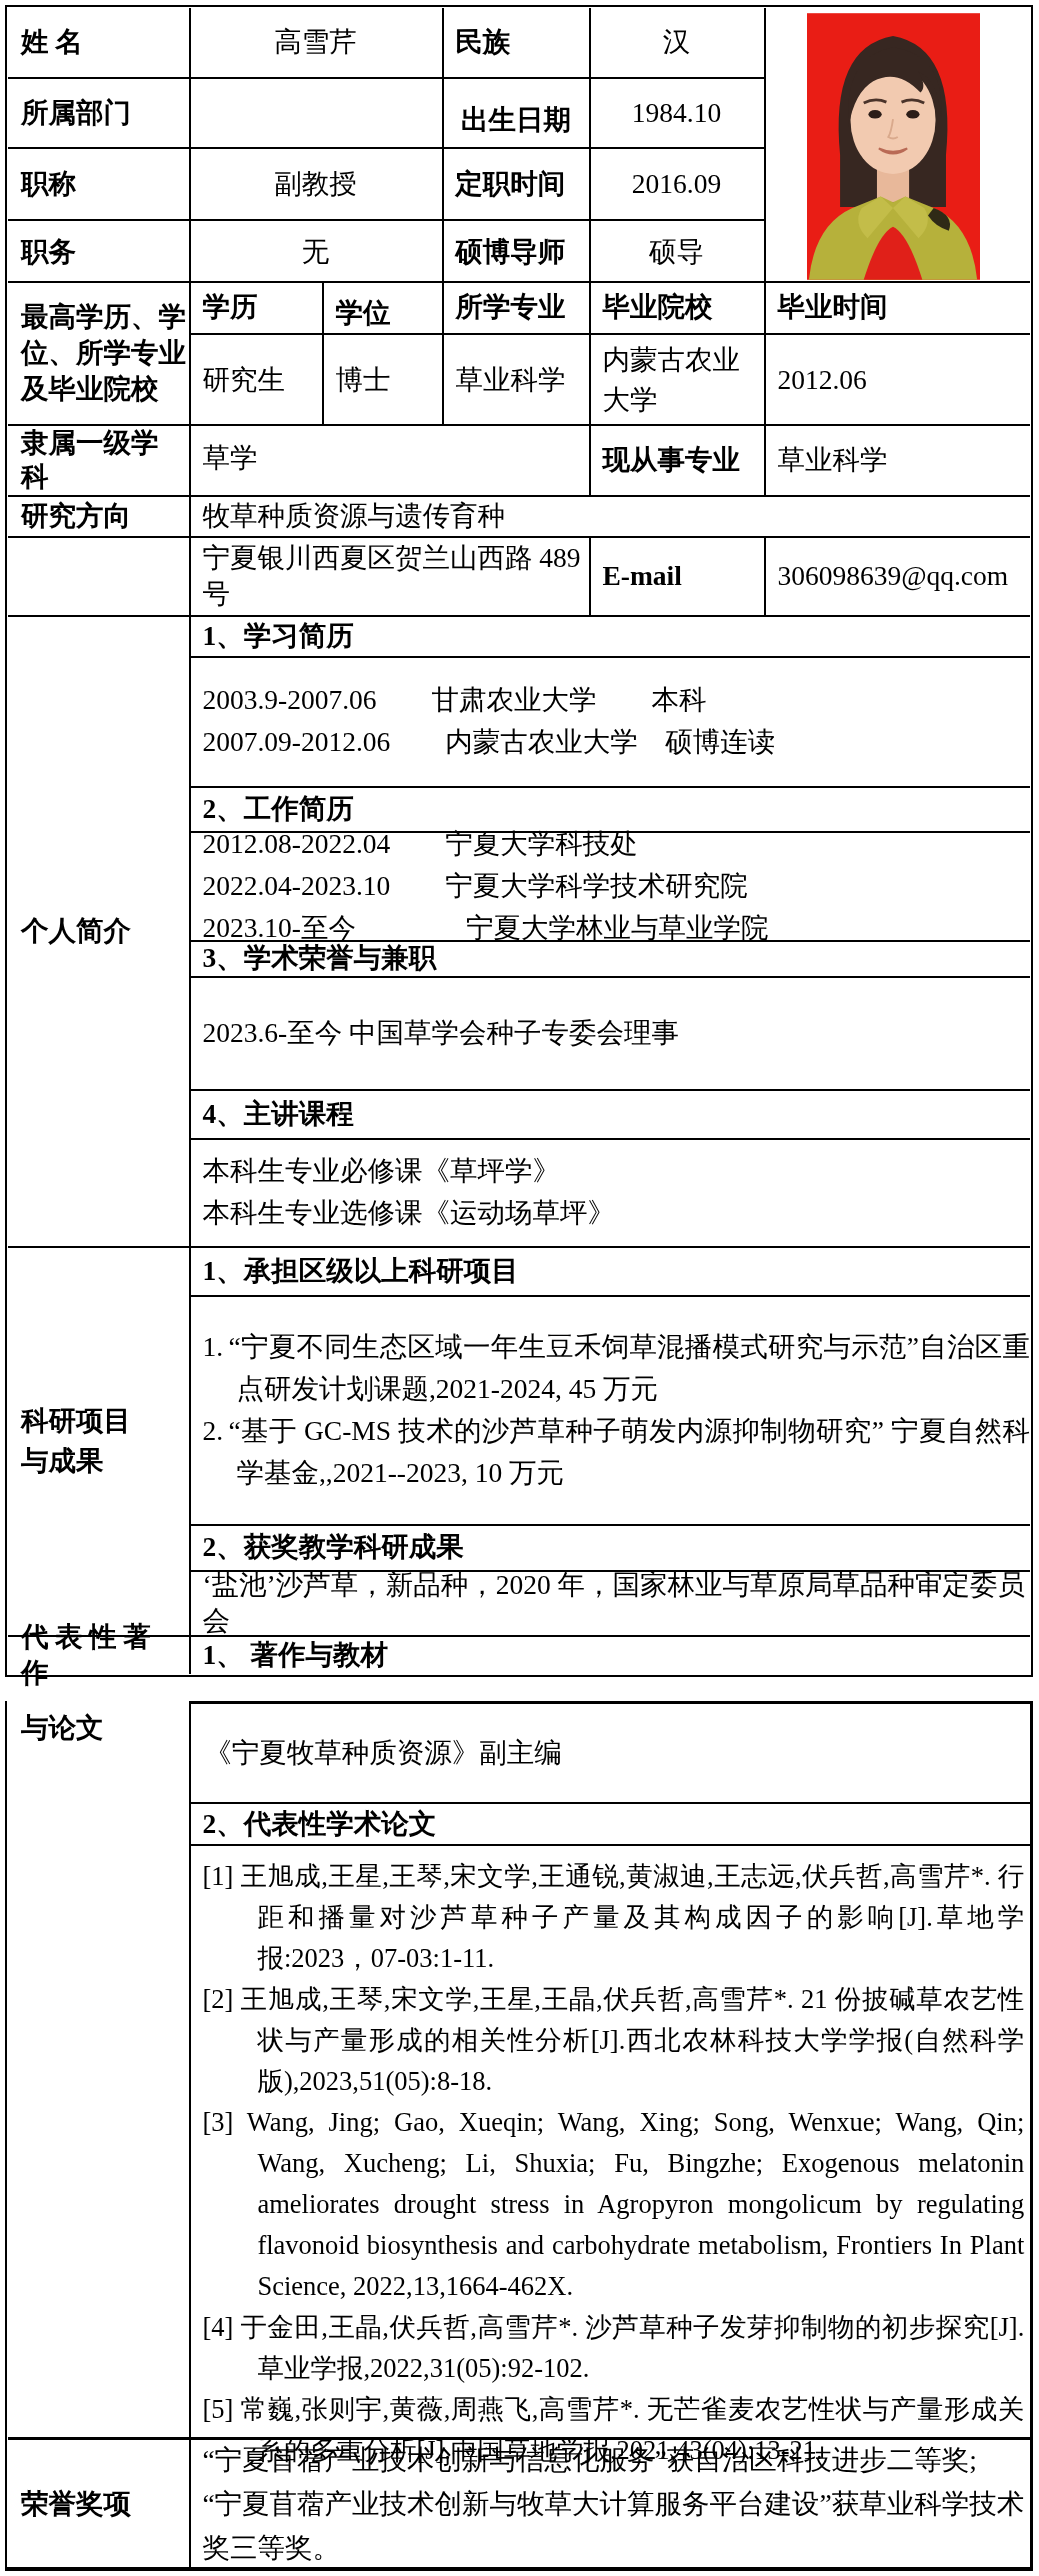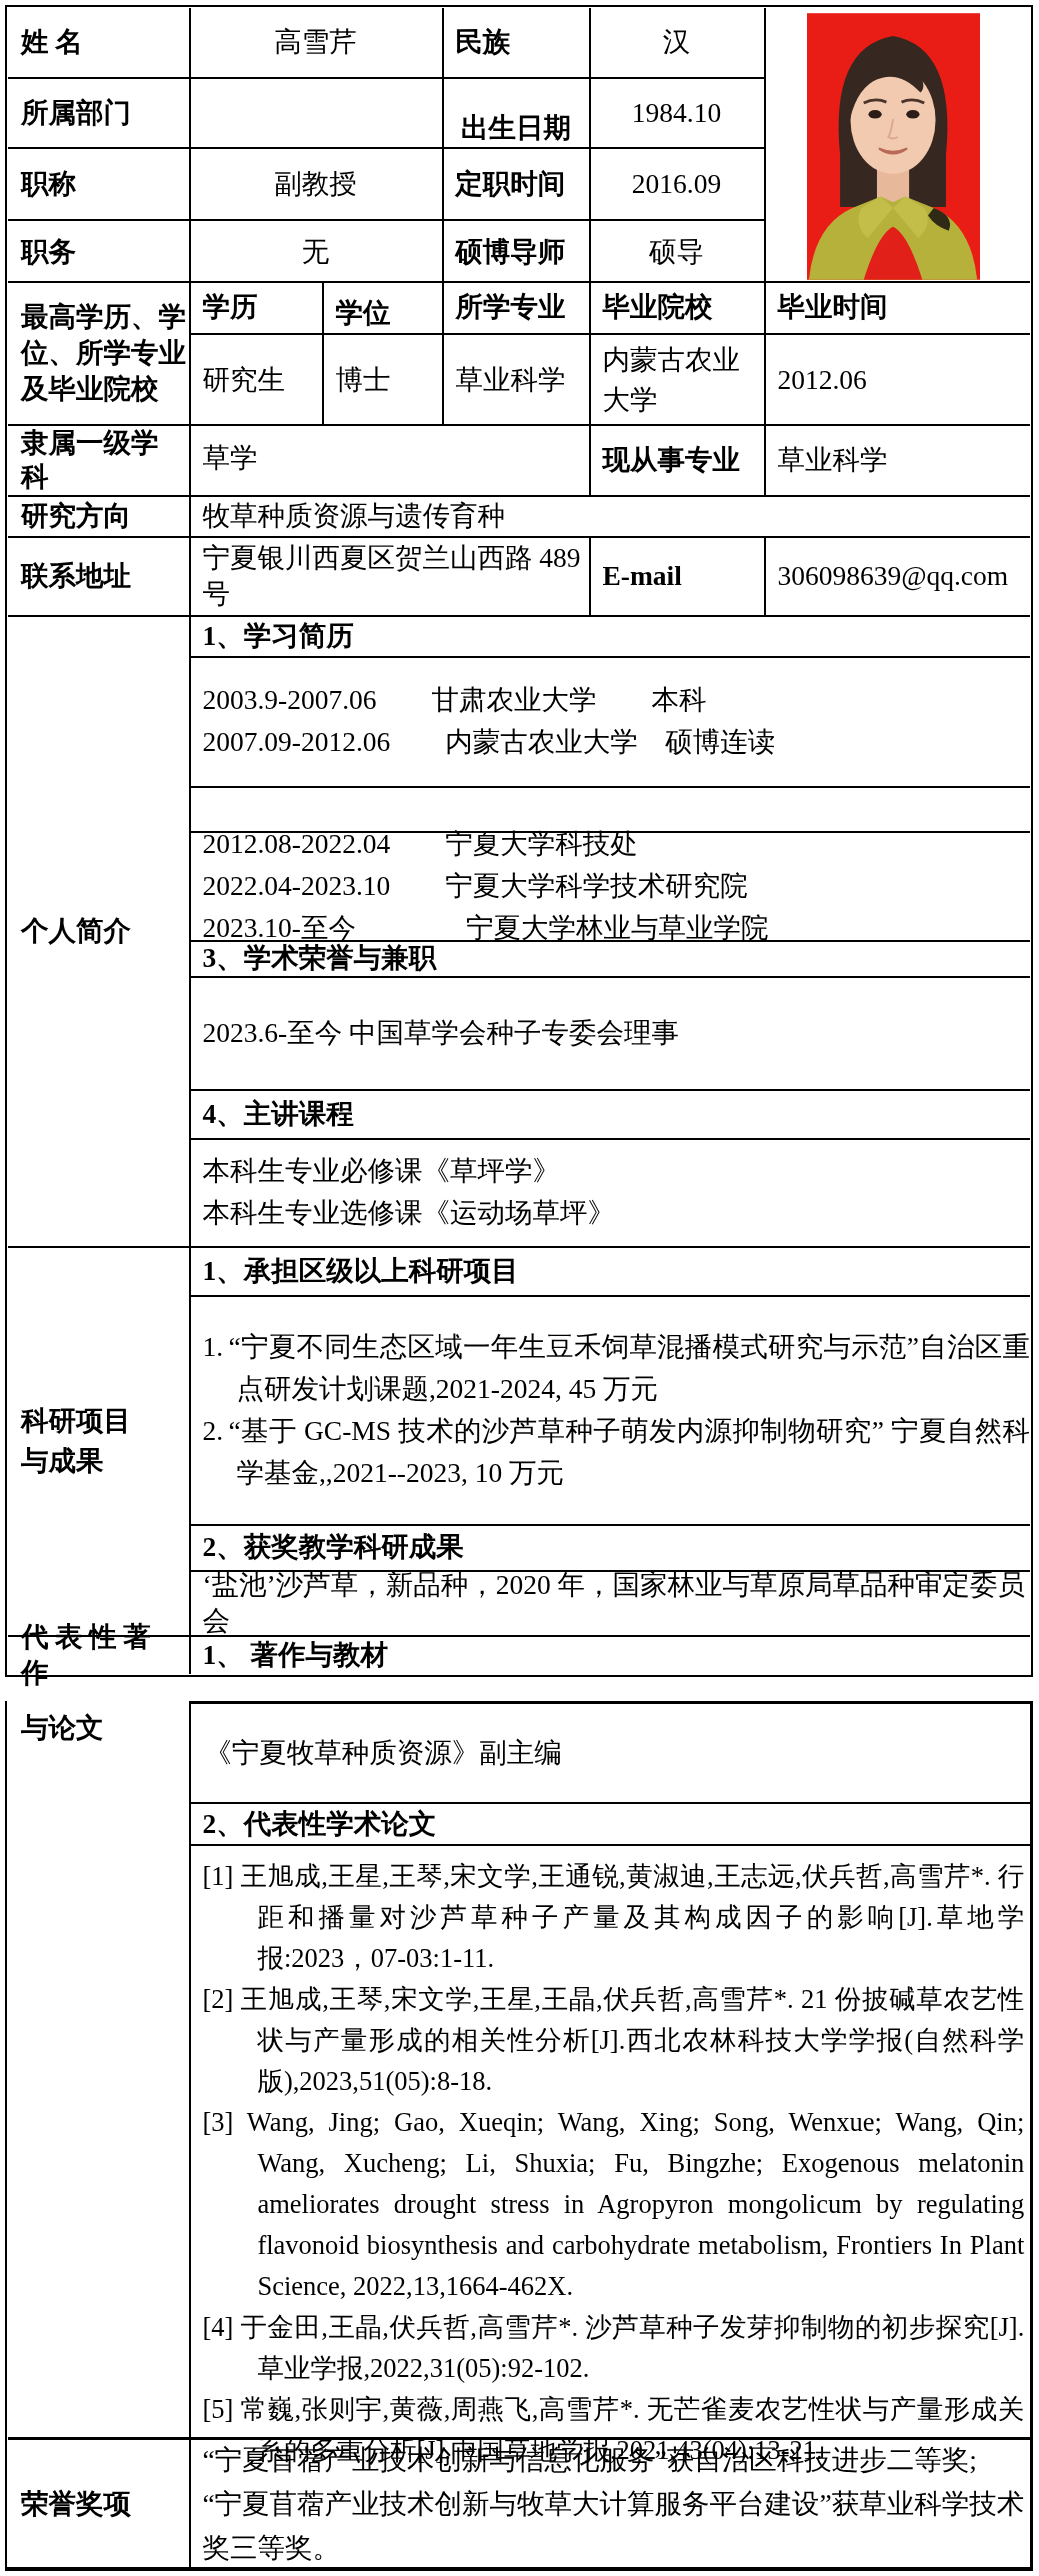--- a/index.html
+++ b/index.html
@@ -61,21 +61,21 @@
   <div class="vl" style="left:589px;top:536px;width:1.9px;height:80px;"></div>
   <div class="vl" style="left:764px;top:7.6px;width:1.9px;height:488px;"></div>
   <div class="vl" style="left:764px;top:536px;width:1.9px;height:80px;"></div>
 
   <div class="cell b pl14" style="left:7.6px;top:6.6px;width:182px;height:70px;">姓 名</div>
   <div class="cell ctr" style="left:189px;top:6.6px;width:253px;height:70px;">高雪芹</div>
   <div class="cell b pl14" style="left:442px;top:6.6px;width:147px;height:70px;">民族</div>
   <div class="cell ctr" style="left:589px;top:6.6px;width:175px;height:70px;">汉</div>
 
   <div class="cell b pl14" style="left:7.6px;top:79px;width:182px;height:68px;">所属部门</div>
-  <div class="cell b pl14" style="left:442px;top:89px;width:147px;height:78px;padding-left:19px;">出生日期</div>
+  <div class="cell b pl14" style="left:442px;top:81px;width:147px;height:78px;padding-left:19px;">出生日期</div>
   <div class="cell ctr" style="left:589px;top:79px;width:175px;height:68px;">1984.10</div>
 
   <div class="cell b pl14" style="left:7.6px;top:149px;width:182px;height:70px;">职称</div>
   <div class="cell ctr" style="left:189px;top:149px;width:253px;height:70px;">副教授</div>
   <div class="cell b pl14" style="left:442px;top:149px;width:147px;height:70px;">定职时间</div>
   <div class="cell ctr" style="left:589px;top:149px;width:175px;height:70px;">2016.09</div>
 
   <div class="cell b pl14" style="left:7.6px;top:221px;width:182px;height:61px;">职务</div>
   <div class="cell ctr" style="left:189px;top:221px;width:253px;height:61px;">无</div>
   <div class="cell b pl14" style="left:442px;top:221px;width:147px;height:61px;">硕博导师</div>
@@ -131,34 +131,34 @@
 
   <div class="cell b pl14 pre lh36" style="left:7.6px;top:424px;width:182px;height:71px;">隶属一级学
 科</div>
   <div class="cell pl12" style="left:191px;top:424px;width:398px;height:71px;font-family:Liberation Mono, monospace;">草学</div>
   <div class="cell b pl12" style="left:591px;top:424px;width:173px;height:71px;">现从事专业</div>
   <div class="cell pl12" style="left:766px;top:424px;width:264px;height:71px;">草业科学</div>
 
   <div class="cell b pl14" style="left:7.6px;top:495px;width:182px;height:41px;">研究方向</div>
   <div class="cell pl12" style="left:191px;top:495px;width:839px;height:41px;">牧草种质资源与遗传育种</div>
 
-  <div class="cell b pl14" style="left:7.6px;top:536px;width:182px;height:80px;">联系地址</div>
   <div class="cell pl12 pre lh38" style="left:191px;top:536px;width:398px;height:80px;">宁夏银川西夏区贺兰山西路 489
 号</div>
   <div class="cell b pl12" style="left:591px;top:536px;width:173px;height:80px;">E-mail</div>
   <div class="cell pl12" style="left:766px;top:536px;width:264px;height:80px;">306098639@qq.com</div>
 
   <div class="cell b pl14" style="left:7.6px;top:615px;width:182px;height:631px;">个人简介</div>
 
   <div class="cell b pl12" style="left:191px;top:615px;width:839px;height:41px;">1、学习简历</div>
   <div class="lines pl12" style="left:191px;top:656px;width:839px;height:130px;">
     <div>2003.9-2007.06　　甘肃农业大学　　本科</div>
     <div>2007.09-2012.06　　内蒙古农业大学　硕博连读</div>
   </div>
 
+  <div class="cell b pl12" style="left:191px;top:786px;width:839px;height:45px;">2、工作简历</div>
   <div class="lines pl12" style="left:191px;top:831px;width:839px;height:109px;">
     <div>2012.08-2022.04　　宁夏大学科技处</div>
     <div>2022.04-2023.10　　宁夏大学科学技术研究院</div>
     <div>2023.10-至今　　　　宁夏大学林业与草业学院</div>
   </div>
 
   <div class="cell b pl12" style="left:191px;top:940px;width:839px;height:36px;">3、学术荣誉与兼职</div>
   <div class="lines pl12" style="left:191px;top:976px;width:839px;height:113px;">
     <div>2023.6-至今 中国草学会种子专委会理事</div>
   </div>

